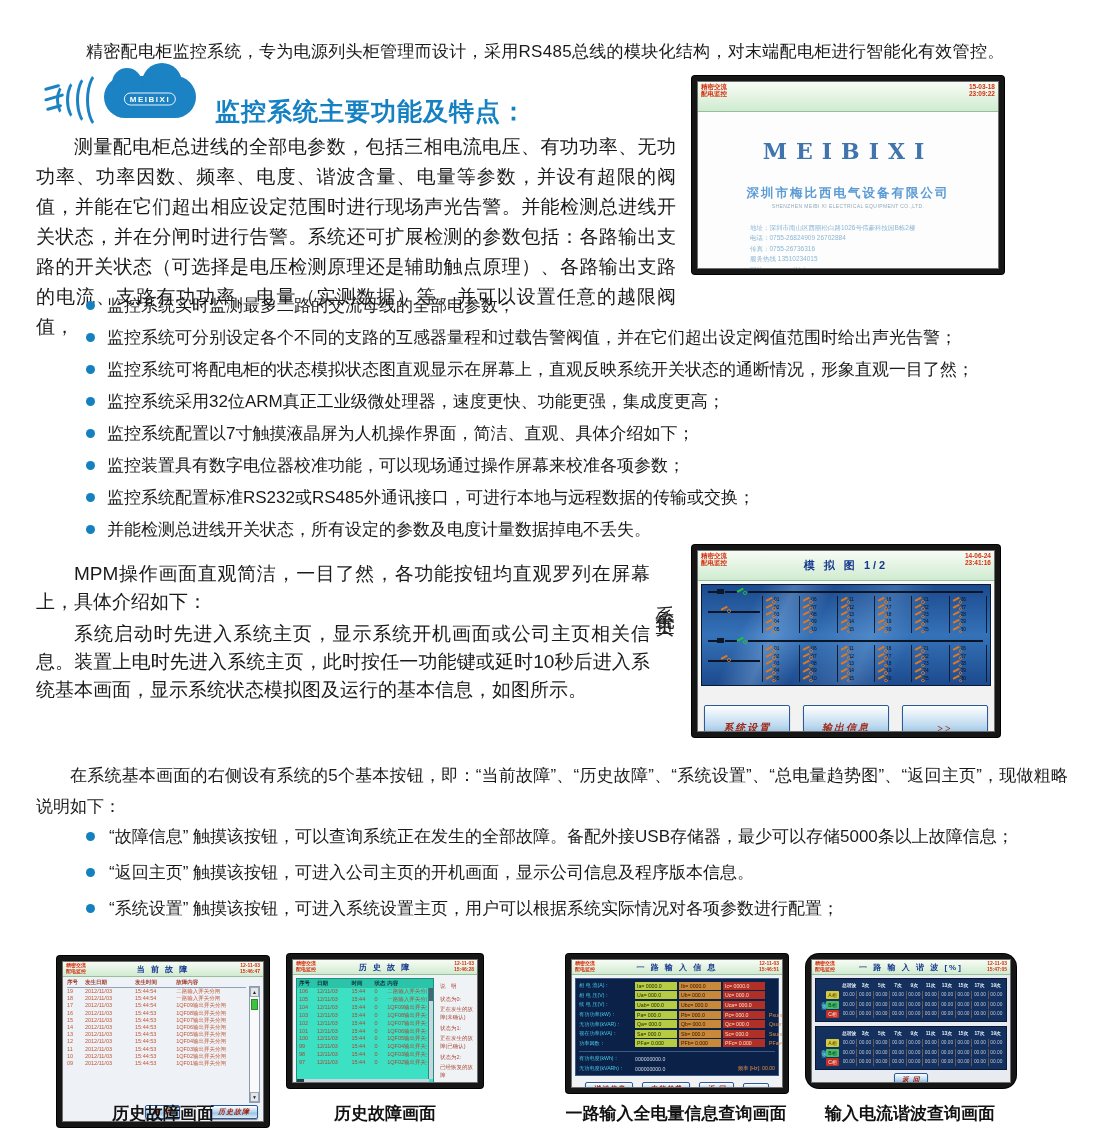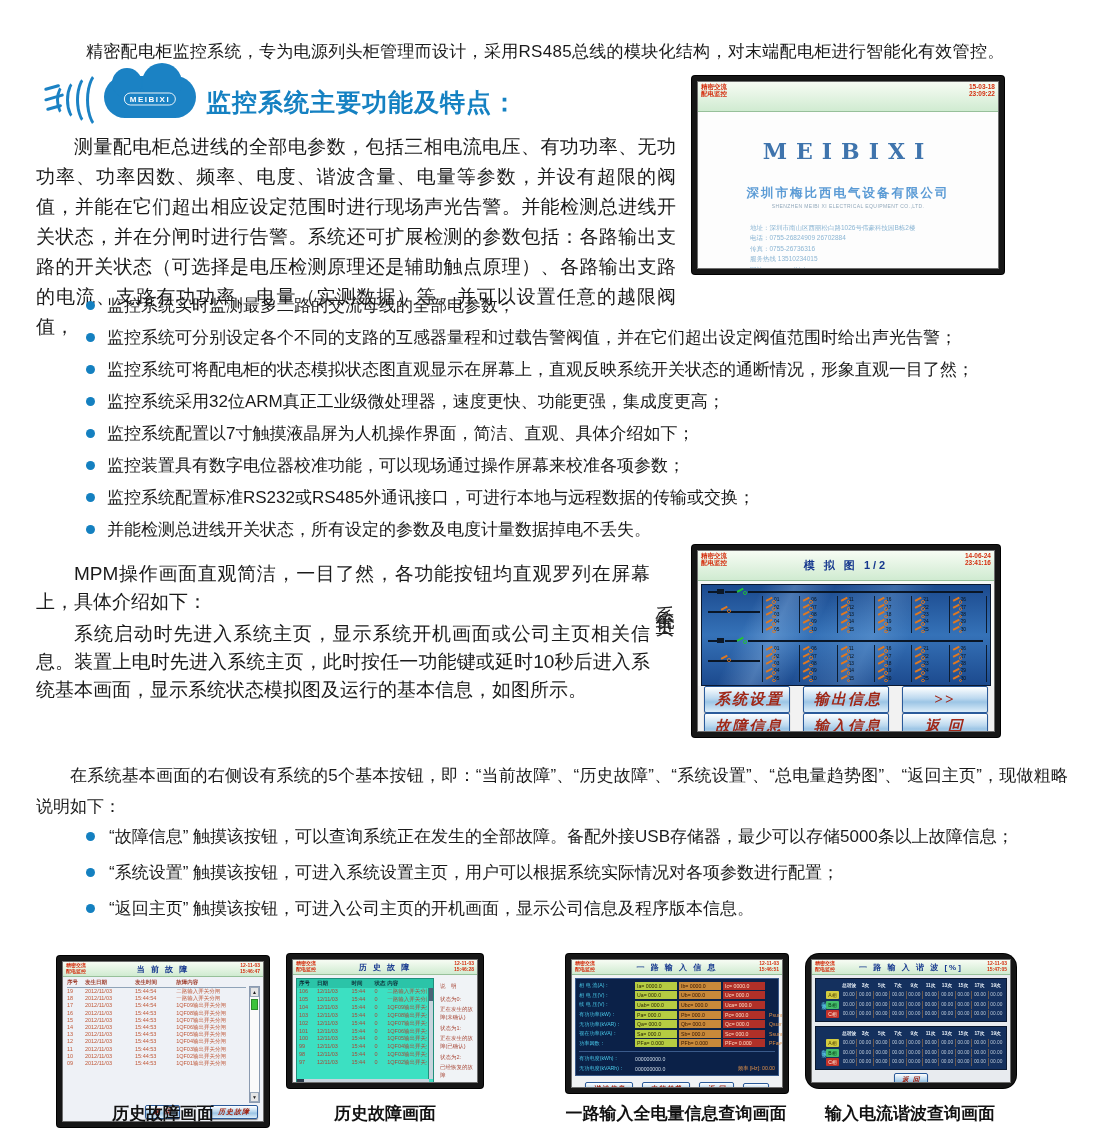--- a/index.html
+++ b/index.html
@@ -2,21 +2,21 @@
 <html><head>
 <meta charset="utf-8">
 <style>
   html,body { margin:0; padding:0; background:#ffffff; }
   #page { position:relative; width:1094px; height:1134px; background:#fff; overflow:hidden;
           font-family:"Liberation Sans","DejaVu Sans",sans-serif; color:#1a1a1a; }
 
   
   .intro { position:absolute; left:36px; top:22px; width:1036px; font-size:17px; line-height:25px;
            text-indent:50px; letter-spacing:.3px; }
-  .section-title { position:absolute; left:202px; top:82px; margin:4px; font-size:25px; font-weight:bold;
+  .section-title { position:absolute; left:202px; top:82px; margin:13px; font-size:25px; font-weight:bold;
                    color:#1581c2; letter-spacing:1px; }
   .para1 { position:absolute; left:36px; top:132px; width:640px; margin:0; font-size:19px; line-height:30px;
            text-align:justify; text-indent:38px; }
   .features { position:absolute; left:84px; top:296px; width:1000px; margin:0; padding:0; list-style:none; }
   .features li { display:flex; align-items:flex-start; font-size:17px; line-height:20px; margin-bottom:12px; }
   .dot { flex:none; width:9px; height:9px; border-radius:50%; background:#1480c0; margin:5px 12px 0 2px; }
   .mpm { position:absolute; left:36px; top:560px; width:614px; font-size:19px; line-height:28px; text-align:justify; }
   .mpm p { margin:0 0 4px 0; text-indent:38px; }
   .side-label { position:absolute; left:652px; top:590px; writing-mode:vertical-rl; font-size:19px;
                 letter-spacing:5px; color:#222; }
@@ -58,21 +58,21 @@
   .shdr .hl { color:#d43010; font-weight:bold; line-height:1.15; white-space:nowrap; }
   .shdr .ht { align-self:center; color:#16388e; font-weight:bold; white-space:nowrap; }
   .shdr .hr { color:#d43010; font-weight:bold; text-align:right; line-height:1.15; white-space:nowrap; }
   .shdr.big { height:30px; } .shdr.big .hl,.shdr.big .hr { font-size:6.5px; } .shdr.big .ht { font-size:11px; letter-spacing:3px; }
   .shdr.sml { height:15px; } .shdr.sml .hl,.shdr.sml .hr { font-size:5px; }  .shdr.sml .ht { font-size:8px; letter-spacing:2px; }
 
   .tbtn { background:linear-gradient(#ffffff,#bdd9ef 45%,#9cc5e5 60%,#dcedf9); border:1px solid #2a5a9a;
           border-radius:2px; color:#a02818; font-weight:bold; font-style:italic; text-align:center;
           letter-spacing:2px; box-shadow:0 1px 1px rgba(0,0,0,.45); white-space:nowrap;
           font-family:"Liberation Serif","DejaVu Serif",serif; cursor:pointer; }
-  .tbtn.lg { font-size:15px; padding:3px 10px; min-width:72px; box-sizing:border-box; }
+  .tbtn.lg { font-size:10px; padding:15px 10px; min-width:72px; box-sizing:border-box;margin-top:19px; }
   .tbtn.sm { font-size:7px; padding:1px 7px; letter-spacing:1px; }
 
   
   #scr-home { left:692px; top:76px; width:312px; height:198px; }
   .home-body { flex:1; background:#fdfdfd; position:relative; }
   .brand { margin-top:26px; text-align:center; font-family:"DejaVu Serif","Liberation Serif",serif;
            font-weight:bold; font-size:22px; letter-spacing:9px; color:#3f74ad; }
   .cmp-cn { margin-top:21px; text-align:center; font-size:12.5px; font-weight:bold; letter-spacing:2px; color:#5b9bd5; }
   .cmp-en { margin-top:1px; text-align:center; font-size:5px; letter-spacing:.4px; color:#93a9bb; }
   .contact { margin:14px 0 0 52px; font-size:6.5px; line-height:1.6; color:#8cb6d4; }
@@ -584,22 +584,22 @@
         <button class="tbtn lg">输入信息</button>
         <button class="tbtn lg">返 回</button>
       </div>
     </div>
   </div>
 
   <p class="para3">在系统基本画面的右侧设有系统的5个基本按钮，即：“当前故障”、“历史故障”、“系统设置”、“总电量趋势图”、“返回主页”，现做粗略说明如下：</p>
 
   <ul class="notes">
     <li><span class="dot-i"></span><span>“故障信息” 触摸该按钮，可以查询系统正在发生的全部故障。备配外接USB存储器，最少可以存储5000条以上故障信息；</span></li>
+    <li><span class="dot-i"></span><span>“返回主页” 触摸该按钮，可进入公司主页的开机画面，显示公司信息及程序版本信息。</span></li>
     <li><span class="dot-i"></span><span>“系统设置” 触摸该按钮，可进入系统设置主页，用户可以根据系统实际情况对各项参数进行配置；</span></li>
-    <li><span class="dot-i"></span><span>“返回主页” 触摸该按钮，可进入公司主页的开机画面，显示公司信息及程序版本信息。</span></li>
   </ul>
 
   <div class="screen" id="scr-cf">
     <div class="scr-in">
       <div class="shdr sml">
         <div class="hl">
           <div>精密交流</div>
             <div>配电监控</div>
         </div>
         <div class="ht">当 前 故 障</div>

